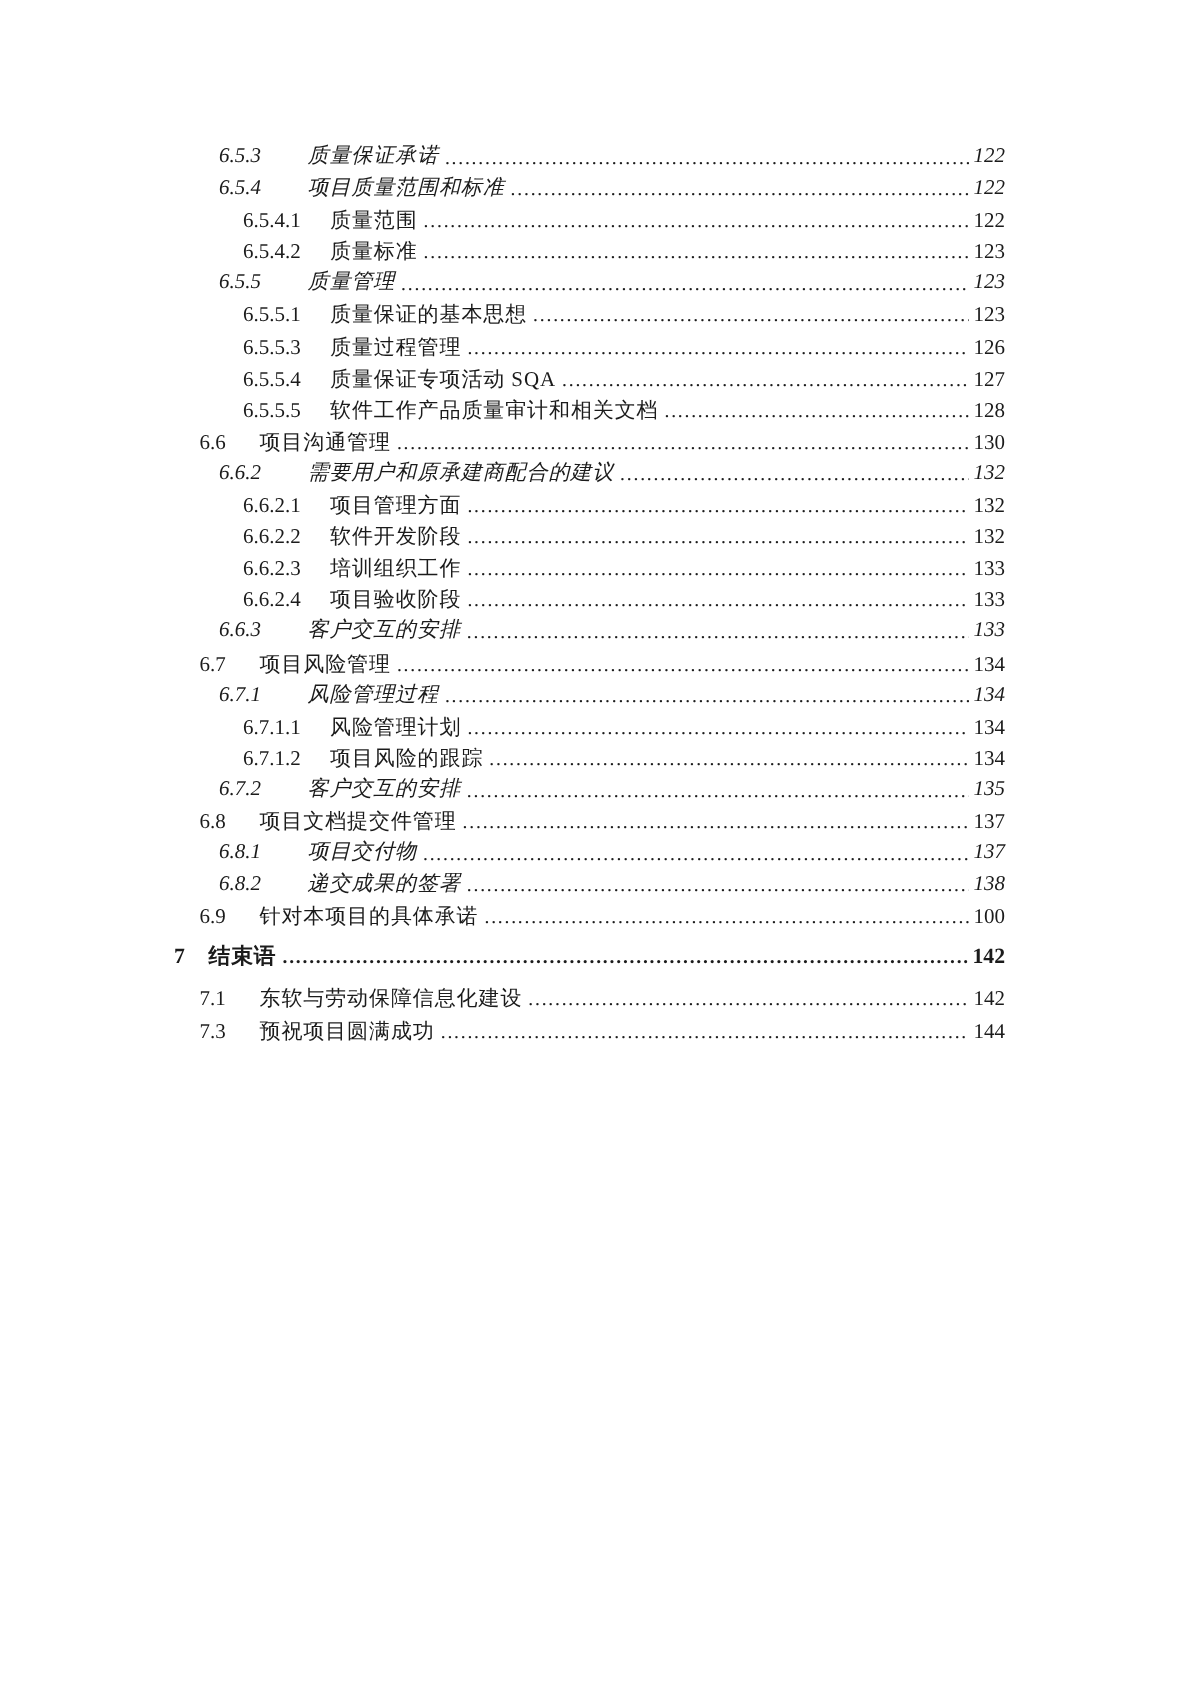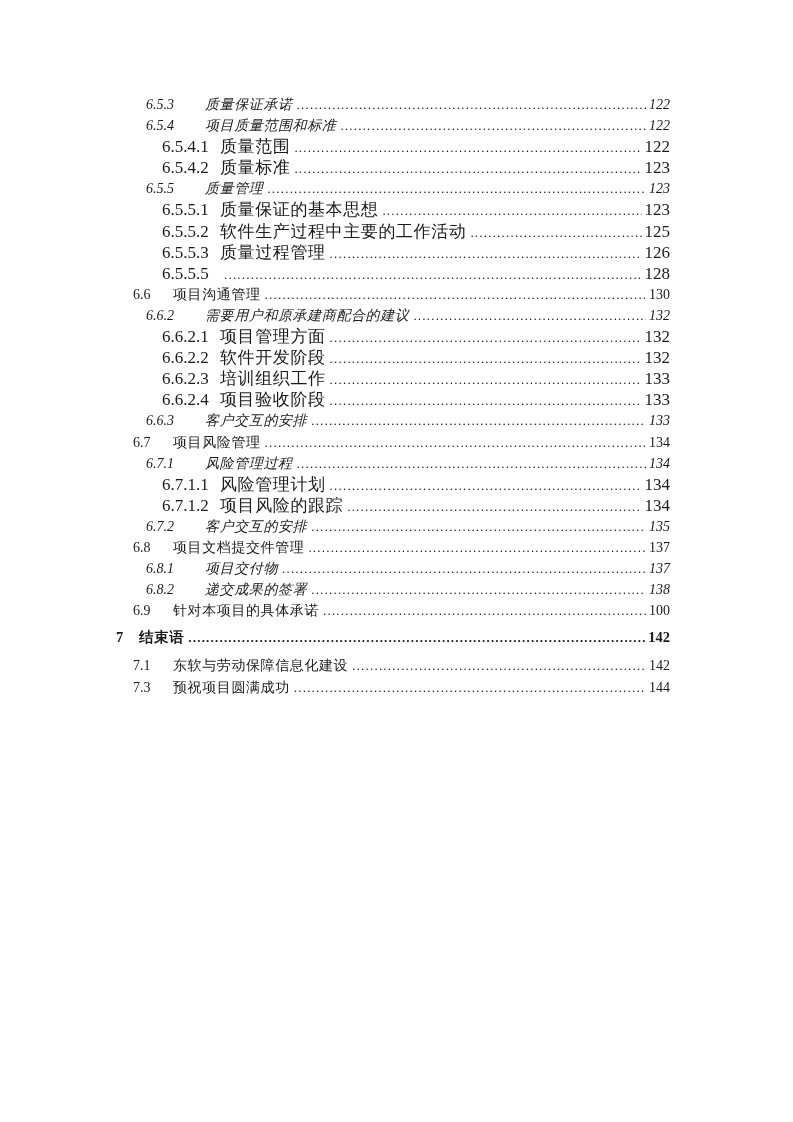--- a/index.html
+++ b/index.html
@@ -60,21 +60,21 @@
   .l3 {
     padding-left: 33px;
     font-style: italic;
     align-items: flex-end;
   }
   .l3 .num { width: 59px; }
 
   
   .l4 {
     padding-left: 49px;
-    font-size: 17px;
+    font-size: 14px;
   }
   .l4 .num { width: 58px; }
 </style>
 </head>
 <body>
 
 <div class="toc" id="toc">
   <div class="row l3">
     <span class="num">6.5.3</span>
     <span class="title">质量保证承诺</span>
@@ -110,37 +110,38 @@
     <span class="pg">123</span>
   </div>
 
   <div class="row l4">
     <span class="num">6.5.5.1</span>
     <span class="title">质量保证的基本思想</span>
     <span class="dots"></span>
     <span class="pg">123</span>
   </div>
 
-  <div class="row l4">
-    <span class="num">6.5.5.2</span>
-    <span class="title">软件生产过程中主要的工作活动</span>
-    <span class="dots"></span>
-    <span class="pg">125</span>
-  </div>
 
   <div class="row l4">
     <span class="num">6.5.5.3</span>
     <span class="title">质量过程管理</span>
     <span class="dots"></span>
     <span class="pg">126</span>
   </div>
 
+  <div class="row l4">
+    <span class="num">6.5.5.4</span>
+    <span class="title">质量保证专项活动 SQA</span>
+    <span class="dots"></span>
+    <span class="pg">127</span>
+  </div>
 
   <div class="row l4">
     <span class="num">6.5.5.5</span>
+    <span class="title">软件工作产品质量审计和相关文档</span>
     <span class="dots"></span>
     <span class="pg">128</span>
   </div>
 
   <div class="row l2">
     <span class="num">6.6</span>
     <span class="title">项目沟通管理</span>
     <span class="dots"></span>
     <span class="pg">130</span>
   </div>

